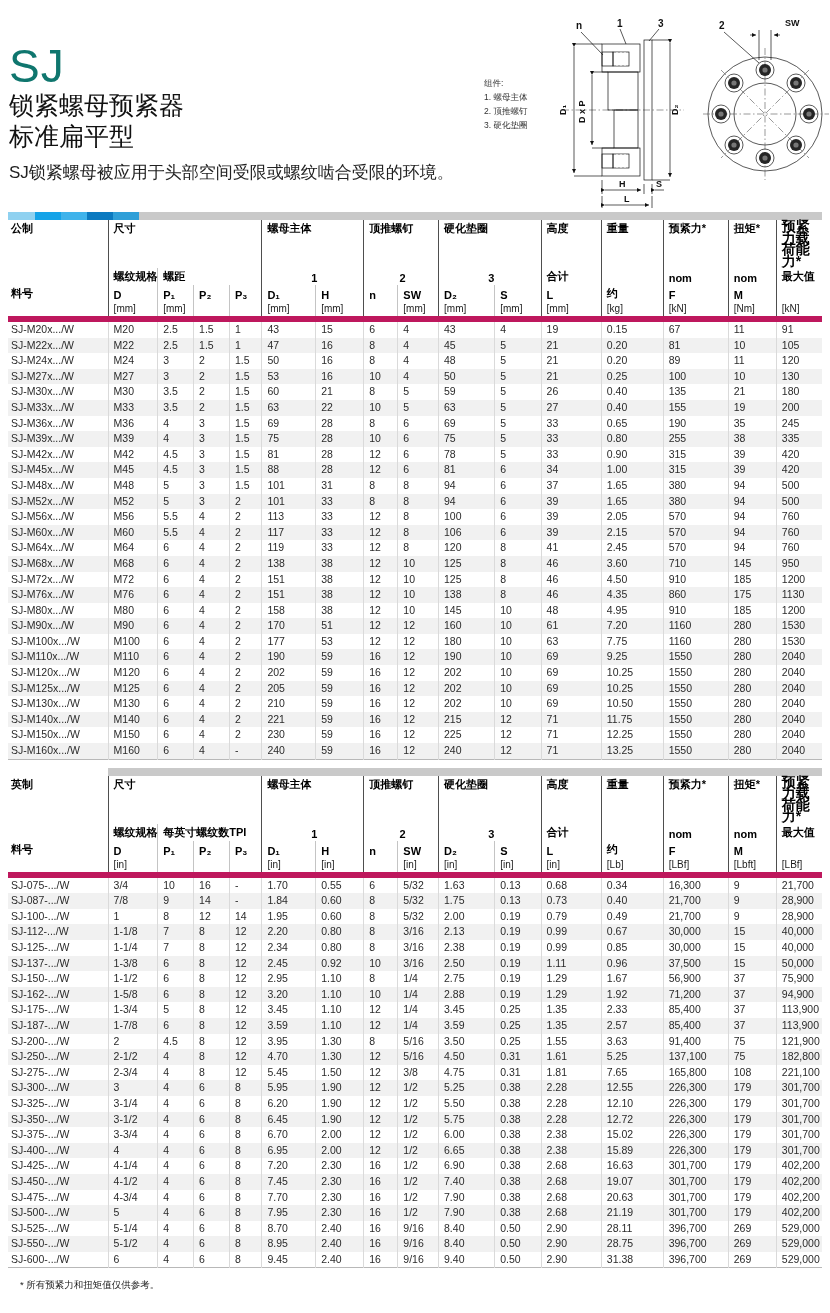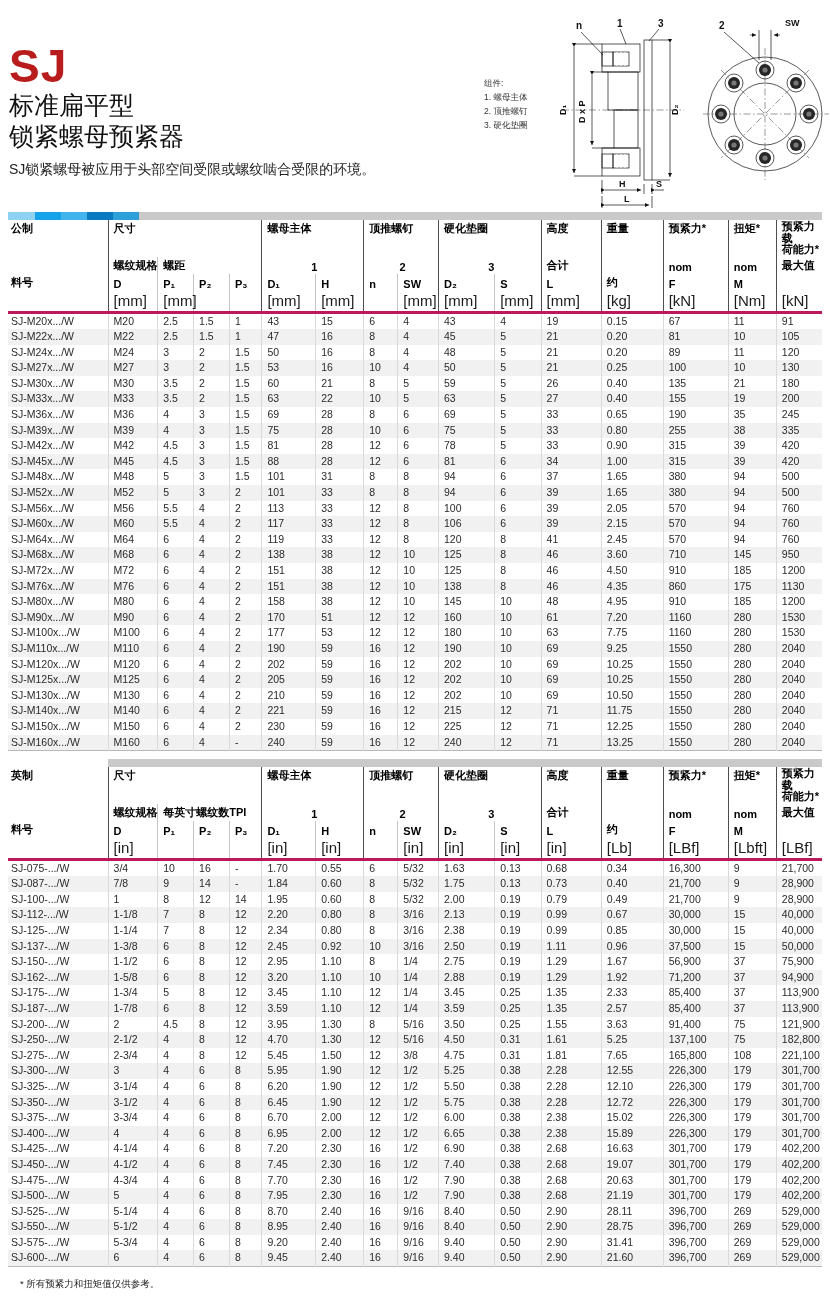--- a/index.html
+++ b/index.html
@@ -1,23 +1,23 @@
 <!DOCTYPE html>
 <html><head>
 <meta charset="utf-8">
 <style>
   html,body{margin:0;padding:0;background:#fff;}
   .page{position:relative;width:830px;height:1313px;overflow:hidden;background:#fff;
         font-family:"Liberation Sans","DejaVu Sans",sans-serif;color:#1f1f1f;}
   
   .top{position:relative;height:212px;}
   .title-block{position:absolute;left:9px;top:42px;}
-  .brand{font-size:46px;font-weight:700;line-height:48px;letter-spacing:1px;color:#b91c1c;}
+  .brand{font-size:46px;font-weight:400;line-height:48px;letter-spacing:1px;color:#0f766e;}
   .sub{font-size:25px;font-weight:400;line-height:31px;color:#111;}
-  .desc{font-size:14px;margin-top:9px;color:#222;}
+  .desc{font-size:17px;margin-top:9px;color:#222;}
   .diagram{position:absolute;right:0;top:14px;}
   .lg{font-size:8.5px;fill:#333;}
   .dim{font-size:9px;font-weight:bold;fill:#111;}
   .lbl{font-size:10px;font-weight:bold;fill:#111;}
   .thin{stroke:#111;stroke-width:0.7;fill:none;}
   .cl{stroke:#555;stroke-width:0.6;stroke-dasharray:7 2.5 1.5 2.5;fill:none;}
   
   .table-block{margin:0 8px;}
   .imperial-block{margin-top:8px;}
   .bar{display:flex;height:8px;}
@@ -25,44 +25,44 @@
   .seg1{width:27px}.seg2{width:26px}.seg3{width:26px}.seg4{width:26px}.seg5{width:26px}
   .rest{flex:1}
   .spacer{width:12.3%;background:transparent;}
   table{width:100%;border-collapse:collapse;table-layout:fixed;border-bottom:1px solid #b8b8b8;}
   col.w0{width:12.3%}col.w1{width:6.1%}col.w2{width:4.4%}col.w3{width:4.4%}col.w4{width:4.0%}
   col.w5{width:6.6%}col.w6{width:5.9%}col.w7{width:4.2%}col.w8{width:5.0%}col.w9{width:6.9%}
   col.w10{width:5.7%}col.w11{width:7.4%}col.w12{width:7.6%}col.w13{width:8.0%}col.w14{width:5.9%}col.w15{width:5.6%}
   thead th{text-align:left;font-weight:bold;font-size:11px;color:#000;padding:1px 2px 1px 5px;
            vertical-align:bottom;white-space:nowrap;overflow:visible;}
   thead tr.r1 th{vertical-align:top;}
-  thead th.cap{font-size:11px;line-height:11.5px;white-space:normal;}
+  thead th.cap{font-size:14px;line-height:11.5px;white-space:normal;}
   thead th.gd{border-left:1.5px solid #4e4e4e;}
   thead th.gl{border-left:1px solid #c4c4c4;}
   thead th.ctr{text-align:center;}
   thead th.sym{font-size:11px;}
-  thead th.unit{font-weight:normal;font-size:15px;color:#1a1a1a;padding-bottom:2px;border-bottom:3px solid #be185d;}
+  thead th.unit{font-weight:normal;font-size:10px;color:#1a1a1a;padding-bottom:2px;border-bottom:6px solid #be185d;}
   thead th.c0,tbody td.c0{padding-left:3px;}
   tbody td{font-size:10.5px;color:#2a2a2a;line-height:15.6px;height:15.6px;padding:0 2px 0 5px;
            white-space:nowrap;overflow:hidden;}
   tbody td.gd,tbody td.gl{border-left:1px solid #dadada;}
   tbody tr:nth-child(even){background:#f1f1f1;}
   
   .footnotes{margin:10px 8px 0 20px;font-size:9.5px;line-height:13px;color:#1a1a1a;}
 </style>
 </head>
 <body>
 
 <div class="page">
 
   <div class="top">
     <div class="title-block">
       <div class="brand">SJ</div>
+      <div class="sub">锁紧螺母预紧器</div>
       <div class="sub">标准扁平型</div>
-      <div class="sub">锁紧螺母预紧器</div>
       <div class="desc">SJ锁紧螺母被应用于头部空间受限或螺纹啮合受限的环境。</div>
     </div>
 
     <svg class="diagram" width="352" height="198" viewBox="0 0 352 198">
       <defs>
         <marker id="ah" markerWidth="8" markerHeight="8" refX="6" refY="3" orient="auto">
           <path d="M0,0 L6,3 L0,6 Z" fill="#111"></path>
         </marker>
       </defs>
 
@@ -1306,51 +1306,33 @@
             <td class="gl">9/16</td>
             <td class="gd">8.40</td>
             <td class="gl">0.50</td>
             <td class="gd">2.90</td>
             <td class="gd">28.75</td>
             <td class="gd">396,700</td>
             <td class="gd">269</td>
             <td class="gd">529,000</td>
           </tr>
           <tr>
-            <td class="c0">SJ-575-.../W</td>
-            <td class="gd">5-3/4</td>
-            <td class="gl">4</td>
-            <td class="gl">6</td>
-            <td class="gl">8</td>
-            <td class="gd">9.20</td>
-            <td class="gl">2.40</td>
-            <td class="gd">16</td>
-            <td class="gl">9/16</td>
-            <td class="gd">9.40</td>
-            <td class="gl">0.50</td>
-            <td class="gd">2.90</td>
-            <td class="gd">31.41</td>
-            <td class="gd">396,700</td>
-            <td class="gd">269</td>
-            <td class="gd">529,000</td>
-          </tr>
-          <tr>
             <td class="c0">SJ-600-.../W</td>
             <td class="gd">6</td>
             <td class="gl">4</td>
             <td class="gl">6</td>
             <td class="gl">8</td>
             <td class="gd">9.45</td>
             <td class="gl">2.40</td>
             <td class="gd">16</td>
             <td class="gl">9/16</td>
             <td class="gd">9.40</td>
             <td class="gl">0.50</td>
             <td class="gd">2.90</td>
-            <td class="gd">21.60</td>
+            <td class="gd">31.38</td>
             <td class="gd">396,700</td>
             <td class="gd">269</td>
             <td class="gd">529,000</td>
           </tr>
         </tbody>
     </table>
   </div>
 
   <div class="footnotes">
     <div>* 所有预紧力和扭矩值仅供参考。</div>

